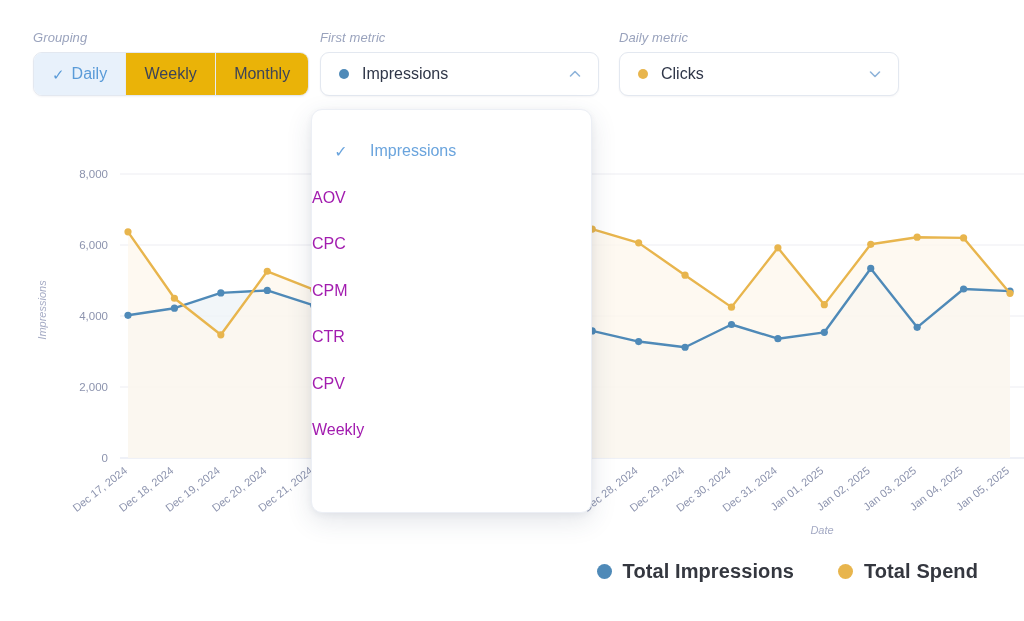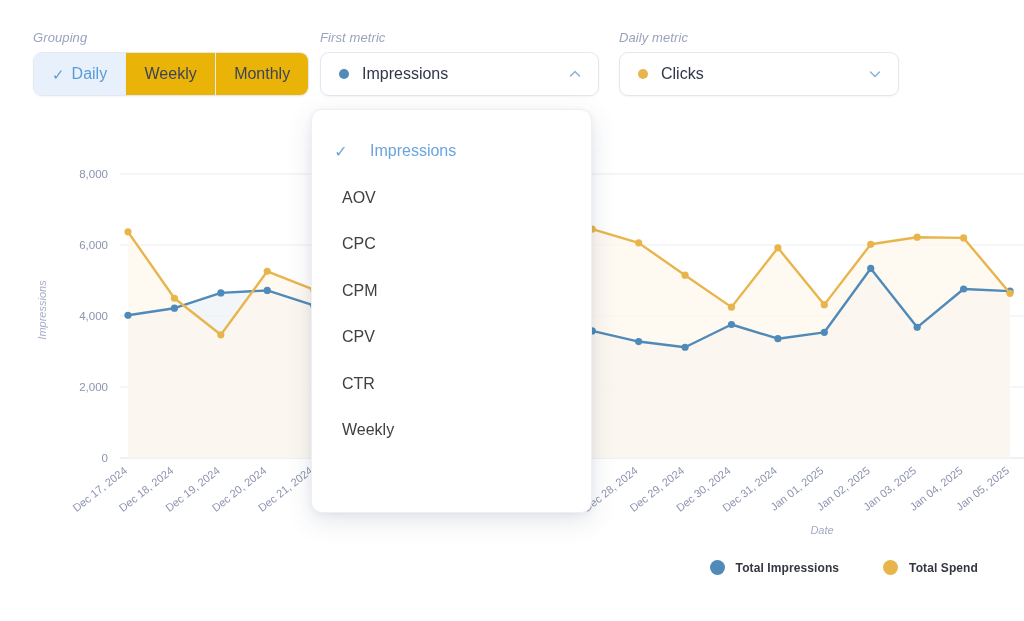--- a/index.html
+++ b/index.html
@@ -129,43 +129,42 @@
   .legend {
     position: absolute;
     top: 560px;
     right: 46px;
     display: flex;
     gap: 44px;
     align-items: center;
   }
   .legend-item { display: flex; align-items: center; gap: 11px; cursor: pointer; }
   .legend-dot { width: 15px; height: 15px; border-radius: 50%; flex: none; }
-  .legend-text { font-size: 12px; font-weight: bold; color: #34373f; letter-spacing: .1px; }
+  .legend-text { font-size: 20px; font-weight: bold; color: #34373f; letter-spacing: .1px; }
 
   
   .menu {
     position: absolute;
     left: 311px;
     top: 109px;
     width: 279px;
     height: 402px;
     background: #fff;
     border: 1px solid #eceff5;
     border-radius: 11px;
     box-shadow: 0 8px 26px rgba(45,60,95,.13), 0 2px 6px rgba(45,60,95,.06);
     overflow: hidden;
     z-index: 40;
   }
   .menu-item {
     display: flex;
     align-items: center;
     height: 46.5px;
-    padding-left: 30px;
     font-size: 16px;
-    color: #404040;
+    color: #a21caf;
     cursor: pointer;
     box-sizing: border-box;
   }
   .menu-item:first-child { margin-top: 18px; }
   .menu-item.selected { color: #6aa4dd; padding-left: 0; }
   .menu-check {
     width: 30px;
     display: flex;
     justify-content: center;
     margin-left: 14px;
@@ -323,21 +322,21 @@
   <div class="menu-item">
     <span>AOV</span>
   </div>
   <div class="menu-item">
     <span>CPC</span>
   </div>
   <div class="menu-item">
     <span>CPM</span>
   </div>
   <div class="menu-item">
+    <span>CTR</span>
+  </div>
+  <div class="menu-item">
     <span>CPV</span>
   </div>
   <div class="menu-item">
-    <span>CTR</span>
-  </div>
-  <div class="menu-item">
     <span>Weekly</span>
   </div>
 </div>
 
 </body></html>

